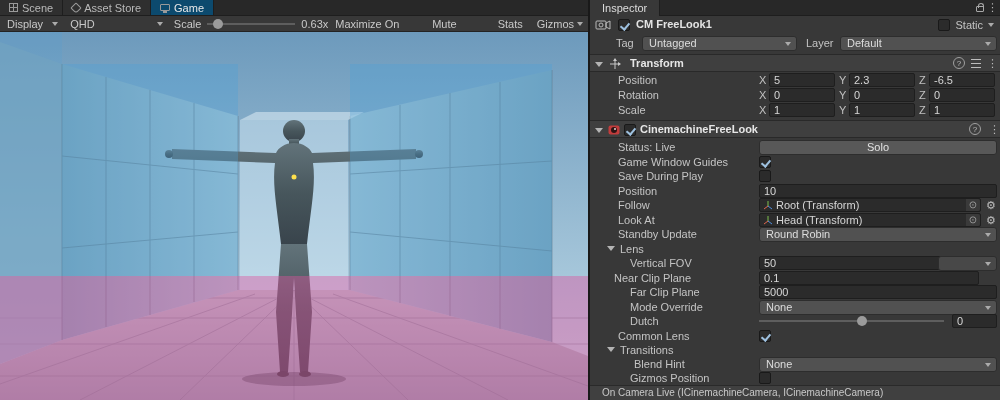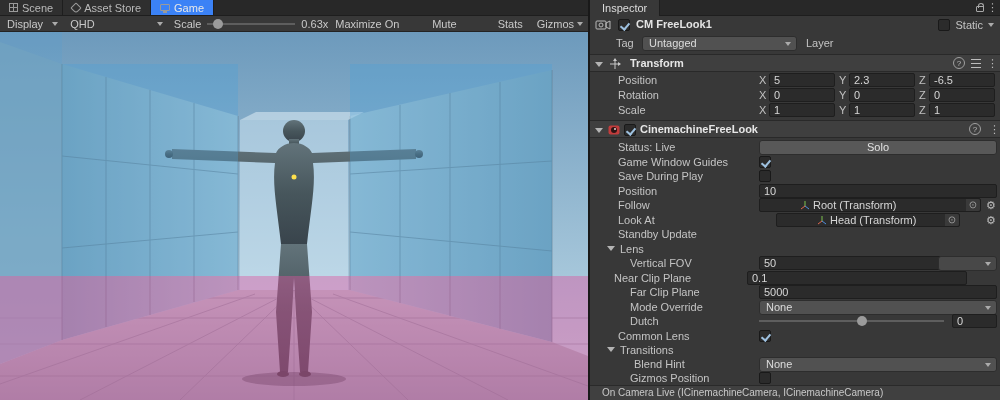--- a/index.html
+++ b/index.html
@@ -3,21 +3,21 @@
 <meta charset="utf-8">
 <style>
   * { margin:0; padding:0; box-sizing:border-box; }
   html,body { width:1000px; height:400px; overflow:hidden; }
   body { font-family:"Liberation Sans", sans-serif; font-size:11px; color:#c4c4c4; background:#383838; position:relative; }
 
   
   .gamepane { position:absolute; left:0; top:0; width:588px; height:400px; background:#2a2a2a; }
   .tabs { height:16px; background:#282828; display:flex; align-items:stretch; border-bottom:1px solid #1e1e1e; }
   .tab { display:flex; align-items:center; gap:4px; padding:0 9px; background:#2f2f2f; color:#b9b9b9; border-right:1px solid #1e1e1e; cursor:default; }
-  .tab.active { background:#3b82f6; color:#e8e8e8; }
+  .tab.active { background:#0c4a6e; color:#e8e8e8; }
   .icon-grid { width:9px; height:9px; border:1px solid #9a9a9a;
     background-image:linear-gradient(#9a9a9a,#9a9a9a),linear-gradient(90deg,#9a9a9a,#9a9a9a);
     background-size:9px 1px,1px 9px; background-position:0 3px,3px 0; background-repeat:no-repeat; }
   .icon-tag { width:8px; height:8px; border:1px solid #9a9a9a; border-radius:1px 1px 3px 1px; transform:rotate(45deg); }
   .icon-monitor { width:10px; height:7px; border:1px solid #9a9a9a; border-radius:1px; position:relative; }
   .icon-monitor::after { content:""; position:absolute; left:2px; bottom:-3px; width:4px; height:2px; background:#9a9a9a; }
 
   .gtoolbar { position:absolute; left:0; top:16px; width:588px; height:16px; background:#383838; border-bottom:1px solid #232323; display:flex; align-items:center; color:#c9c9c9; }
   .tb-drop { position:relative; padding:0 14px 0 7px; height:16px; line-height:16px; }
   .tb-drop::after, .drop::after { content:""; position:absolute; right:5px; top:50%; margin-top:-2px; border-left:3px solid transparent; border-right:3px solid transparent; border-top:4px solid #ababab; }
@@ -57,21 +57,21 @@
   .presets-icon { width:10px; height:9px; background:repeating-linear-gradient(0deg,#bdbdbd 0 1px,transparent 1px 4px); margin-top:2px; }
 
   .prow { position:absolute; left:0; width:412px; height:15px; }
   .plabel { position:absolute; top:1px; color:#c4c4c4; white-space:nowrap; }
   .ctrl { position:absolute; top:0; }
   .nfield { background:#2b2b2b; border:1px solid #1e1e1e; border-radius:2px; height:14px; line-height:12px; padding:0 4px; color:#d6d6d6; overflow:hidden; }
   .btn { background:#585858; border:1px solid #2d2d2d; border-radius:3px; height:15px; line-height:13px; text-align:center; color:#e2e2e2; }
   .axgroup { position:absolute; top:0; display:flex; align-items:center; }
   .axlabel { width:10px; color:#c0c0c0; }
   .axgroup .nfield { width:66px; }
-  .objfield { background:#2b2b2b; border:1px solid #1e1e1e; border-radius:2px; height:14px; display:flex; align-items:center;padding-left:37px; }
+  .objfield { background:#2b2b2b; border:1px solid #1e1e1e; border-radius:2px; height:14px; display:flex; align-items:center; }
   .objfield svg { margin:0 3px 0 3px; flex:none; }
   .objtext { flex:1; color:#d6d6d6; line-height:12px; white-space:nowrap; overflow:hidden; }
   .objpick { flex:none; width:14px; text-align:center; color:#9f9f9f; background:#3a3a3a; height:12px; line-height:12px; border-radius:0 2px 2px 0; font-size:10px; }
   .gearbtn { color:#bdbdbd; font-size:11px; top:1px; }
   .slider .track { position:absolute; left:0; right:0; top:4px; height:2px; background:#5e5e5e; }
   .slider .knob { position:absolute; top:0; width:10px; height:10px; border-radius:50%; background:#9b9b9b; }
   .subfold { position:absolute; top:4px; width:0; height:0; border-left:4px solid transparent; border-right:4px solid transparent; border-top:5px solid #b4b4b4; }
   .ifooter { position:absolute; left:0; top:385px; width:412px; height:15px; background:#404040; border-top:1px solid #2a2a2a; font-size:10px; line-height:14px; padding-left:12px; color:#c9c9c9; white-space:nowrap; overflow:hidden; }
 </style>
 </head>
@@ -216,20 +216,21 @@
       <div class="cb"></div>
       <span>Static</span>
       <div class="static-caret"></div>
     </div>
   </div>
 
   <div class="tagrow">
     <span class="plabel" style="left:26px">Tag</span>
     <div class="drop ctrl" style="left:52px;width:155px"><span>Untagged</span></div>
     <span class="plabel" style="left:216px">Layer</span>
+    <div class="drop ctrl" style="left:250px;width:157px"><span>Default</span></div>
   </div>
 
   <div class="chead" style="top:54px">
     <div class="fold" style="left:5px"></div>
     <svg style="position:absolute;left:19px;top:3px" width="12" height="12" viewBox="0 0 12 12">
       <line x1="6" y1="1" x2="6" y2="11" stroke="#c8c8c8"></line>
         <line x1="1" y1="6" x2="11" y2="6" stroke="#c8c8c8"></line>
       <polygon points="6,0 4,3 8,3" fill="#c8c8c8"></polygon>
         <polygon points="12,6 9,4 9,8" fill="#c8c8c8"></polygon>
     </svg>
@@ -322,46 +323,47 @@
           <line x1="5" y1="6" x2="1" y2="9" stroke="#e0684f"></line>
           <line x1="5" y1="6" x2="9" y2="9" stroke="#4f8fe0"></line>
         </svg>
       <span class="objtext">Root (Transform)</span>
       <span class="objpick">⊙</span>
     </div>
     <span class="gearbtn ctrl" style="left:396px">⚙</span>
   </div>
   <div class="prow" style="top:213px">
     <span class="plabel" style="left:28px">Look At</span>
-    <div class="objfield ctrl" style="left:186px;width:184px">
+    <div class="objfield ctrl" style="left:169px;width:222px">
       <svg width="10" height="10" viewBox="0 0 10 10">
           <line x1="5" y1="1" x2="5" y2="6" stroke="#7fc24f"></line>
           <line x1="5" y1="6" x2="1" y2="9" stroke="#e0684f"></line>
           <line x1="5" y1="6" x2="9" y2="9" stroke="#4f8fe0"></line>
         </svg>
       <span class="objtext">Head (Transform)</span>
       <span class="objpick">⊙</span>
     </div>
     <span class="gearbtn ctrl" style="left:396px">⚙</span>
   </div>
   <div class="prow" style="top:227px">
     <span class="plabel" style="left:28px">Standby Update</span>
+    <div class="drop ctrl" style="left:169px;width:238px"><span>Round Robin</span></div>
   </div>
   <div class="prow" style="top:242px">
     <div class="subfold" style="left:17px"></div>
     <span class="plabel" style="left:30px">Lens</span>
   </div>
   <div class="prow" style="top:256px">
     <span class="plabel" style="left:40px">Vertical FOV</span>
     <div class="nfield ctrl" style="left:169px;width:191px"><span>50</span></div>
     <div class="drop lite ctrl" style="left:348px;width:59px"></div>
   </div>
   <div class="prow" style="top:271px">
     <span class="plabel" style="left:24px">Near Clip Plane</span>
-    <div class="nfield ctrl" style="left:157px;width:220px"><span>0.1</span></div>
+    <div class="nfield ctrl" style="left:169px;width:220px"><span>0.1</span></div>
   </div>
   <div class="prow" style="top:285px">
     <span class="plabel" style="left:40px">Far Clip Plane</span>
     <div class="nfield ctrl" style="left:169px;width:238px"><span>5000</span></div>
   </div>
   <div class="prow" style="top:300px">
     <span class="plabel" style="left:40px">Mode Override</span>
     <div class="drop ctrl" style="left:169px;width:238px"><span>None</span></div>
   </div>
   <div class="prow" style="top:314px">

